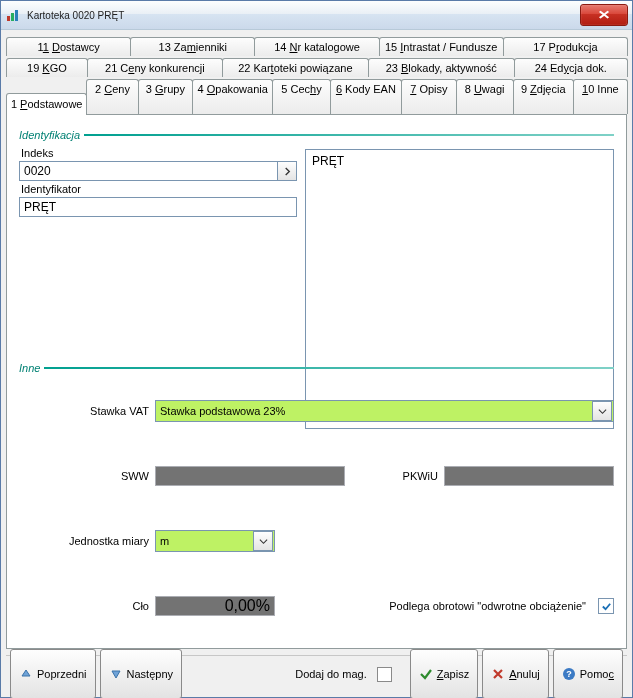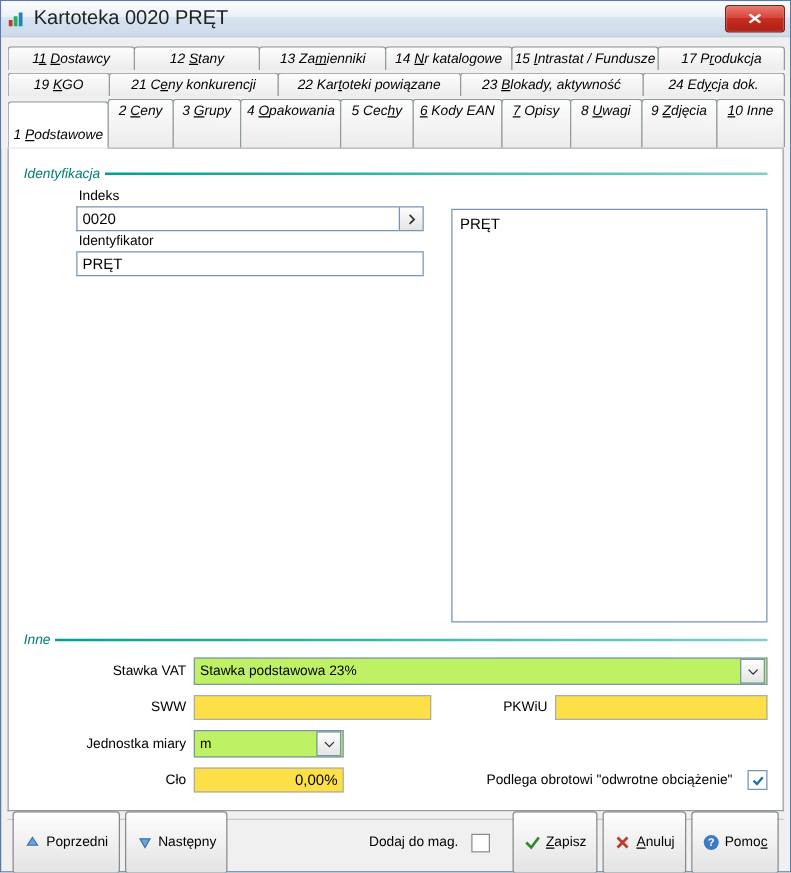--- a/index.html
+++ b/index.html
@@ -1,63 +1,63 @@
 <!DOCTYPE html>
 <html><head>
 <meta charset="utf-8">
 <style>
   html,body{margin:0;padding:0;font-family:Tahoma,Arial,sans-serif;font-size:11px;color:#000;background:#d4d0c8;}
   .window{width:633px;height:698px;background:#f0f0f0;border:1px solid #5a7ba8;box-sizing:border-box;position:relative;display:flex;flex-direction:column;}
   
   .titlebar{height:28px;background:linear-gradient(to bottom,#fdfefe 0%,#eaf0f6 45%,#d7e4f2 46%,#cbd9ea 100%);display:flex;align-items:center;padding:0 4px;border-bottom:1px solid #b7c9d8;}
   .titlebar .icon{width:16px;height:16px;margin-right:6px;display:inline-flex;align-items:center;justify-content:center;}
   .titlebar .icon svg{width:16px;height:16px;}
-  .titlebar .title{flex:1;font-size:16px;color:#222;}
+  .titlebar .title{flex:1;font-size:10px;color:#222;}
   .titlebar .close{width:46px;height:20px;border-radius:3px;background:linear-gradient(to bottom,#e67a6f 0%,#d9473a 45%,#c73023 46%,#b11e12 100%);border:1px solid #8b1a10;color:#fff;display:flex;align-items:center;justify-content:center;font-weight:bold;font-size:12px;box-shadow:inset 0 0 1px rgba(255,255,255,0.6);}
   .titlebar .close span{transform:scaleX(1.3);}
   
   .tabs-area{padding:5px 5px 0 5px;background:#f0f0f0;}
   .tabs{border-bottom:1px solid #919b9c;}
   .tab-row{display:flex;}
-  .tab{border:1px solid #919b9c;border-bottom:none;border-top-left-radius:3px;border-top-right-radius:3px;background:linear-gradient(to bottom,#fdfdfd,#ececec);padding:3px 2px 3px 2px;margin-right:-1px;margin-top:2px;font-size:11px;text-align:center;white-space:nowrap;cursor:default;box-sizing:border-box;font-style:italic;}
-  .tab.active{background:#fff;position:relative;z-index:2;margin-top:4px;padding-top:20px;padding-bottom:4px;}
+  .tab{border:1px solid #919b9c;border-bottom:none;border-top-left-radius:3px;border-top-right-radius:3px;background:linear-gradient(to bottom,#fdfdfd,#ececec);padding:3px 2px 3px 2px;margin-right:-1px;margin-top:2px;font-size:11px;text-align:center;white-space:nowrap;cursor:default;box-sizing:border-box;}
+  .tab.active{background:#fff;position:relative;z-index:2;margin-top:16px;padding-top:4px;padding-bottom:4px;}
   .tab.active::after{content:"";position:absolute;left:0;right:0;bottom:-1px;height:1px;background:#fff;}
   .tab u{text-decoration:underline;}
   
   .r1 .tab{flex:1;}
   .r2 .tab{flex:1;}
   .r3 .tab{flex:1;}
   
   .content{flex:1;background:#fff;margin:0 5px;border:1px solid #919b9c;border-top:none;padding:14px 12px 10px 12px;box-sizing:border-box;display:flex;flex-direction:column;overflow:hidden;}
   .section-label{color:#008073;font-style:italic;font-size:11px;position:relative;margin-bottom:4px;display:flex;align-items:center;}
   .section-label .line{flex:1;height:2px;background:linear-gradient(to right,#00a090,#7fd1c7);margin-left:4px;}
-  .field-row{display:flex;gap:22px;margin-left:42px;}
+  .field-row{display:flex;gap:8px;}
   .col{display:flex;flex-direction:column;}
   .col.left{width:278px;}
   .col.right{flex:1;}
   .lbl{font-size:11px;margin:2px 0 2px 2px;}
   .txt{border:1px solid #7a95b0;background:#fff;height:20px;padding:2px 4px;font-size:12px;box-sizing:border-box;width:100%;}
   .combo-btn{width:20px;height:20px;border:1px solid #7a95b0;background:linear-gradient(to bottom,#fefefe,#e4e4e4);display:inline-flex;align-items:center;justify-content:center;box-sizing:border-box;}
   .combo-btn svg{width:9px;height:9px;}
   .row-flex{display:flex;align-items:stretch;}
   .row-flex .txt{flex:1;border-right:none;}
   .nazwa-select{flex:1;border:1px solid #7a95b0;height:20px;display:flex;align-items:center;padding:0 4px;box-sizing:border-box;background:#fff;}
   .nazwa-select .arrow{margin-left:auto;}
   .multiline{border:1px solid #7a95b0;flex:1;padding:4px 6px;font-size:12px;box-sizing:border-box;background:#fff;min-height:280px;width:100%;}
   .ident-block{display:flex;flex-direction:column;flex:1;}
   .spacer{flex:1;}
   
   .inne{margin-top:8px;}
-  .form-row{display:flex;align-items:center;margin:4px 0;}
+  .form-row{display:flex;align-items:center;margin:22px 0;}
   .form-row .rl{width:130px;text-align:right;padding-right:6px;font-size:11px;}
   .form-row .ct{display:flex;align-items:center;flex:1;}
   .sel{border:1px solid #7a95b0;background:#bef264;height:22px;display:flex;align-items:center;padding:0 4px;box-sizing:border-box;}
   .sel .arrow{margin-left:auto;width:18px;height:18px;border:1px solid #7a95b0;background:linear-gradient(to bottom,#fefefe,#e4e4e4);display:inline-flex;align-items:center;justify-content:center;margin-right:-3px;}
   .sel.full{flex:1;}
-  .inp{border:1px solid #abadb3;height:20px;background:#fde047;box-sizing:border-box;padding:2px 4px;font-size:12px;}
+  .inp{border:1px solid #abadb3;height:20px;background:#737373;box-sizing:border-box;padding:2px 4px;font-size:16px;}
   .inp.w1{width:190px;}
   .inp.w2{width:120px;text-align:right;}
   .inp.wpk{width:170px;}
   .chk{width:14px;height:14px;border:1px solid #7a95b0;background:#fff;display:inline-flex;align-items:center;justify-content:center;margin-left:6px;}
   .chk svg{width:11px;height:11px;}
   .mlbl{font-size:11px;margin-left:auto;padding-right:6px;}
   
   .bottom{height:36px;border-top:1px solid #c7c7c7;background:#f0f0f0;margin:6px 5px 5px 5px;display:flex;align-items:center;padding:0 4px;gap:4px;}
   .btn{height:24px;border:1px solid #8a8a8a;border-radius:3px;background:linear-gradient(to bottom,#fefefe,#e3e3e3);display:inline-flex;align-items:center;padding:12px 8px;font-size:11px;gap:4px;cursor:default;}
   .btn svg{width:14px;height:14px;}
@@ -80,21 +80,20 @@
     <span class="title">Kartoteka  0020  PRĘT</span>
     <div class="close">
         <span>✕</span>
       </div>
   </div>
 
   <div class="tabs-area">
     <div class="tabs">
       <div class="tab-row r1">
         <div class="tab">1<u>1</u> <u>D</u>ostawcy</div>
-        <div class="tab">12 <u>S</u>tany</div>
         <div class="tab">13 Za<u>m</u>ienniki</div>
         <div class="tab">14 <u>N</u>r katalogowe</div>
         <div class="tab">15 <u>I</u>ntrastat / Fundusze</div>
         <div class="tab">17 P<u>r</u>odukcja</div>
       </div>
       <div class="tab-row r2">
         <div class="tab" style="flex:0.7">19 <u>K</u>GO</div>
         <div class="tab" style="flex:1.2">21 C<u>e</u>ny konkurencji</div>
         <div class="tab" style="flex:1.3">22 Kar<u>t</u>oteki powiązane</div>
         <div class="tab" style="flex:1.3">23 <u>B</u>lokady, aktywność</div>

